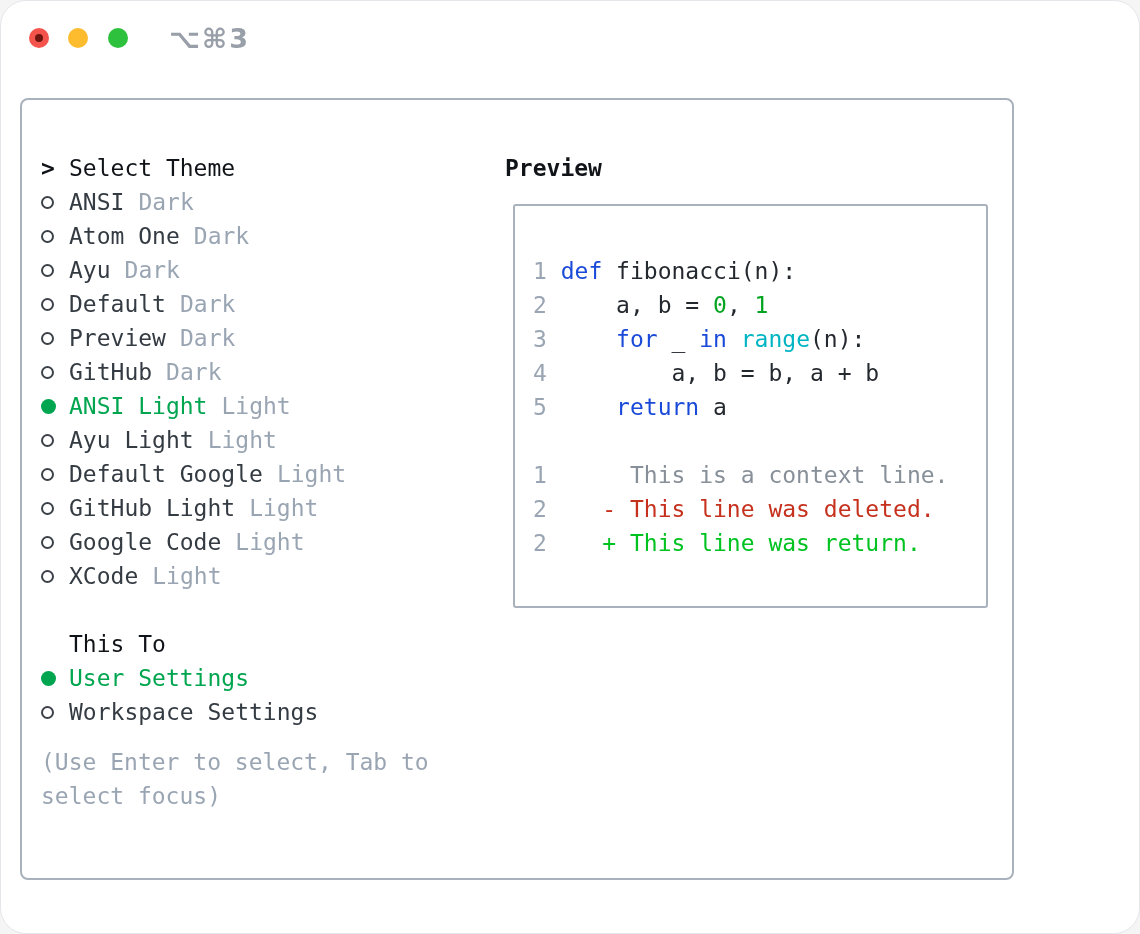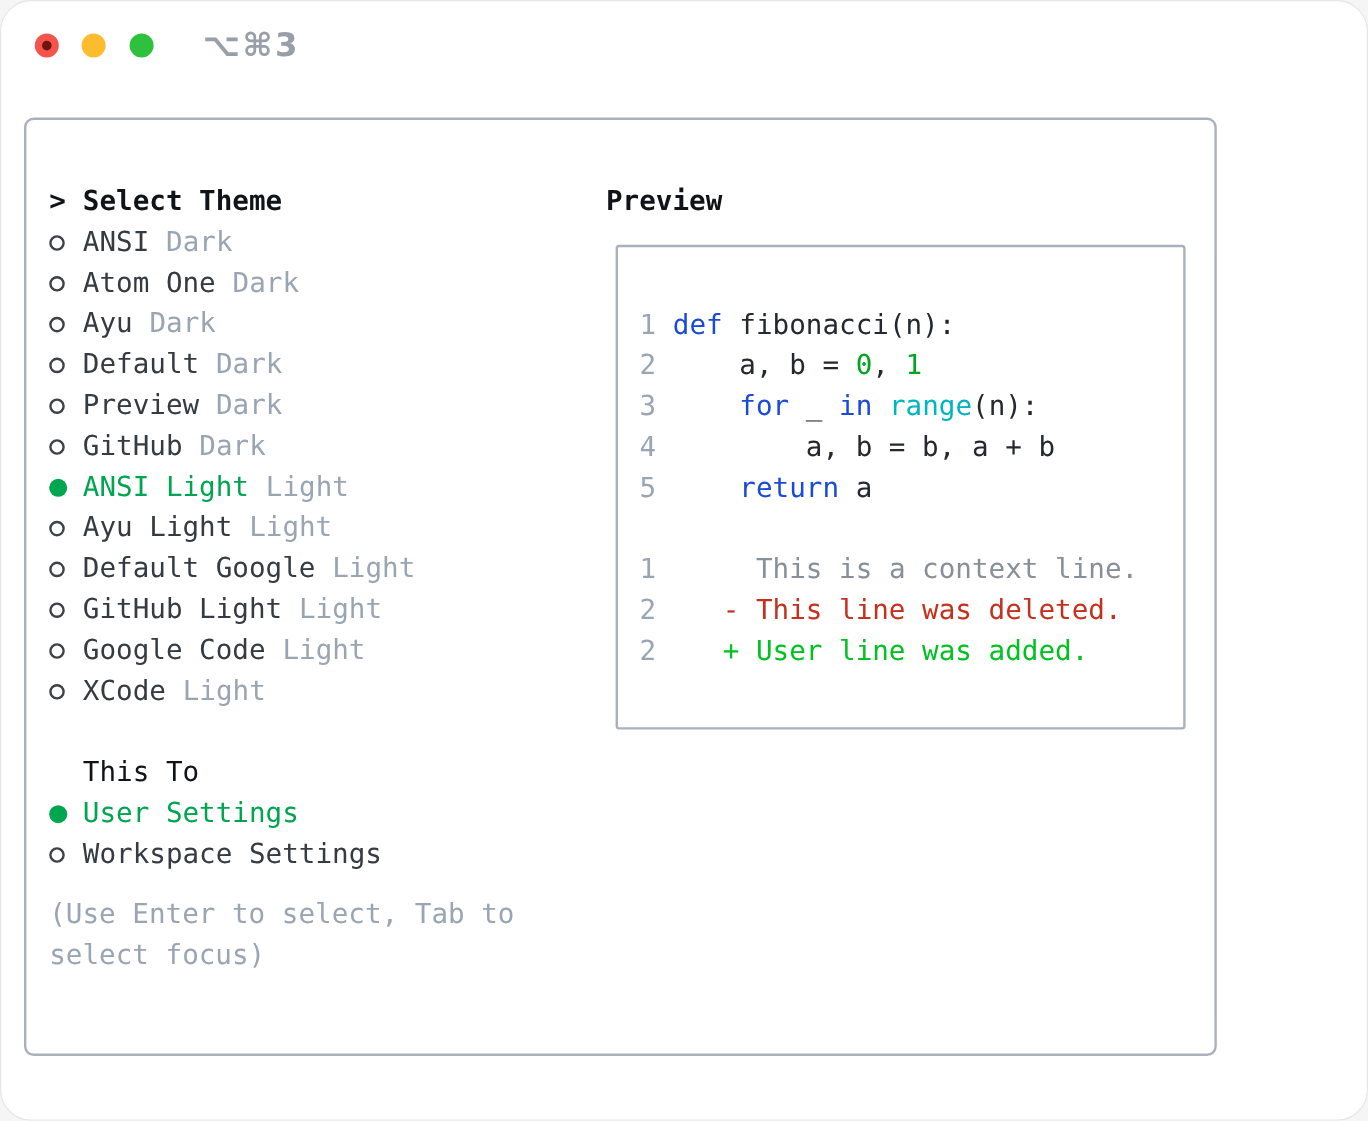--- a/index.html
+++ b/index.html
@@ -33,21 +33,21 @@
     position:absolute;left:19px;top:97px;width:994px;height:782px;
     border:2px solid var(--border);border-radius:8px;background:#fff;
   }
   .menu,.apply,.help,.preview-title{position:absolute;font-size:23px;}
   .menu{left:19px;top:51px;}          
   .apply{left:19px;top:527px;}        
   .help{left:19px;top:645px;color:var(--muted);}  
   .row{height:34px;display:flex;align-items:center;white-space:pre;}
   .marker{width:28px;display:inline-flex;align-items:center;flex:0 0 28px;}
   .cursor{font-weight:700;color:var(--heading);}
-  .hdr{font-weight:700;color:var(--heading);}
+  .hdr{font-weight:400;color:var(--heading);}
   .subhdr{color:var(--heading);}
   .dot-ring{width:13px;height:13px;border:2px solid #3c4248;border-radius:50%;}
   .dot-filled{width:15px;height:15px;background:var(--accent);border-radius:50%;}
   .opt-name{color:var(--text);}
   .row.sel .opt-name{color:var(--accent);}
   .variant{color:var(--muted);margin-left:14px;}
   .help .row{height:34px;}
   
   .preview-title{left:483px;top:51px;font-weight:700;color:var(--heading);height:34px;display:flex;align-items:center;}
   .preview-box{
@@ -123,18 +123,18 @@
     <div class="preview-box">
       <div>
           <div class="code-line"><span class="t-ln">1</span><span class="t-p"> </span><span class="t-kw">def</span><span class="t-p"> fibonacci(n):</span></div>
           <div class="code-line"><span class="t-ln">2</span><span class="t-p">     a, b = </span><span class="t-num">0</span><span class="t-p">, </span><span class="t-num">1</span></div>
           <div class="code-line"><span class="t-ln">3</span><span class="t-p">     </span><span class="t-kw">for</span><span class="t-p"> _ </span><span class="t-kw">in</span><span class="t-p"> </span><span class="t-bi">range</span><span class="t-p">(n):</span></div>
           <div class="code-line"><span class="t-ln">4</span><span class="t-p">         a, b = b, a + b</span></div>
           <div class="code-line"><span class="t-ln">5</span><span class="t-p">     </span><span class="t-kw">return</span><span class="t-p"> a</span></div>
           <div class="code-line">&nbsp;</div>
           <div class="code-line"><span class="t-ln">1</span><span class="t-p">      </span><span class="t-ctx">This is a context line.</span></div>
           <div class="code-line"><span class="t-ln">2</span><span class="t-p">    </span><span class="t-del">- This line was deleted.</span></div>
-          <div class="code-line"><span class="t-ln">2</span><span class="t-p">    </span><span class="t-add">+ User line was added.</span></div>
+          <div class="code-line"><span class="t-ln">2</span><span class="t-p">    </span><span class="t-add">+ This line was return.</span></div>
         </div>
     </div>
 
   </div>
 </div>
 
 </body></html>

